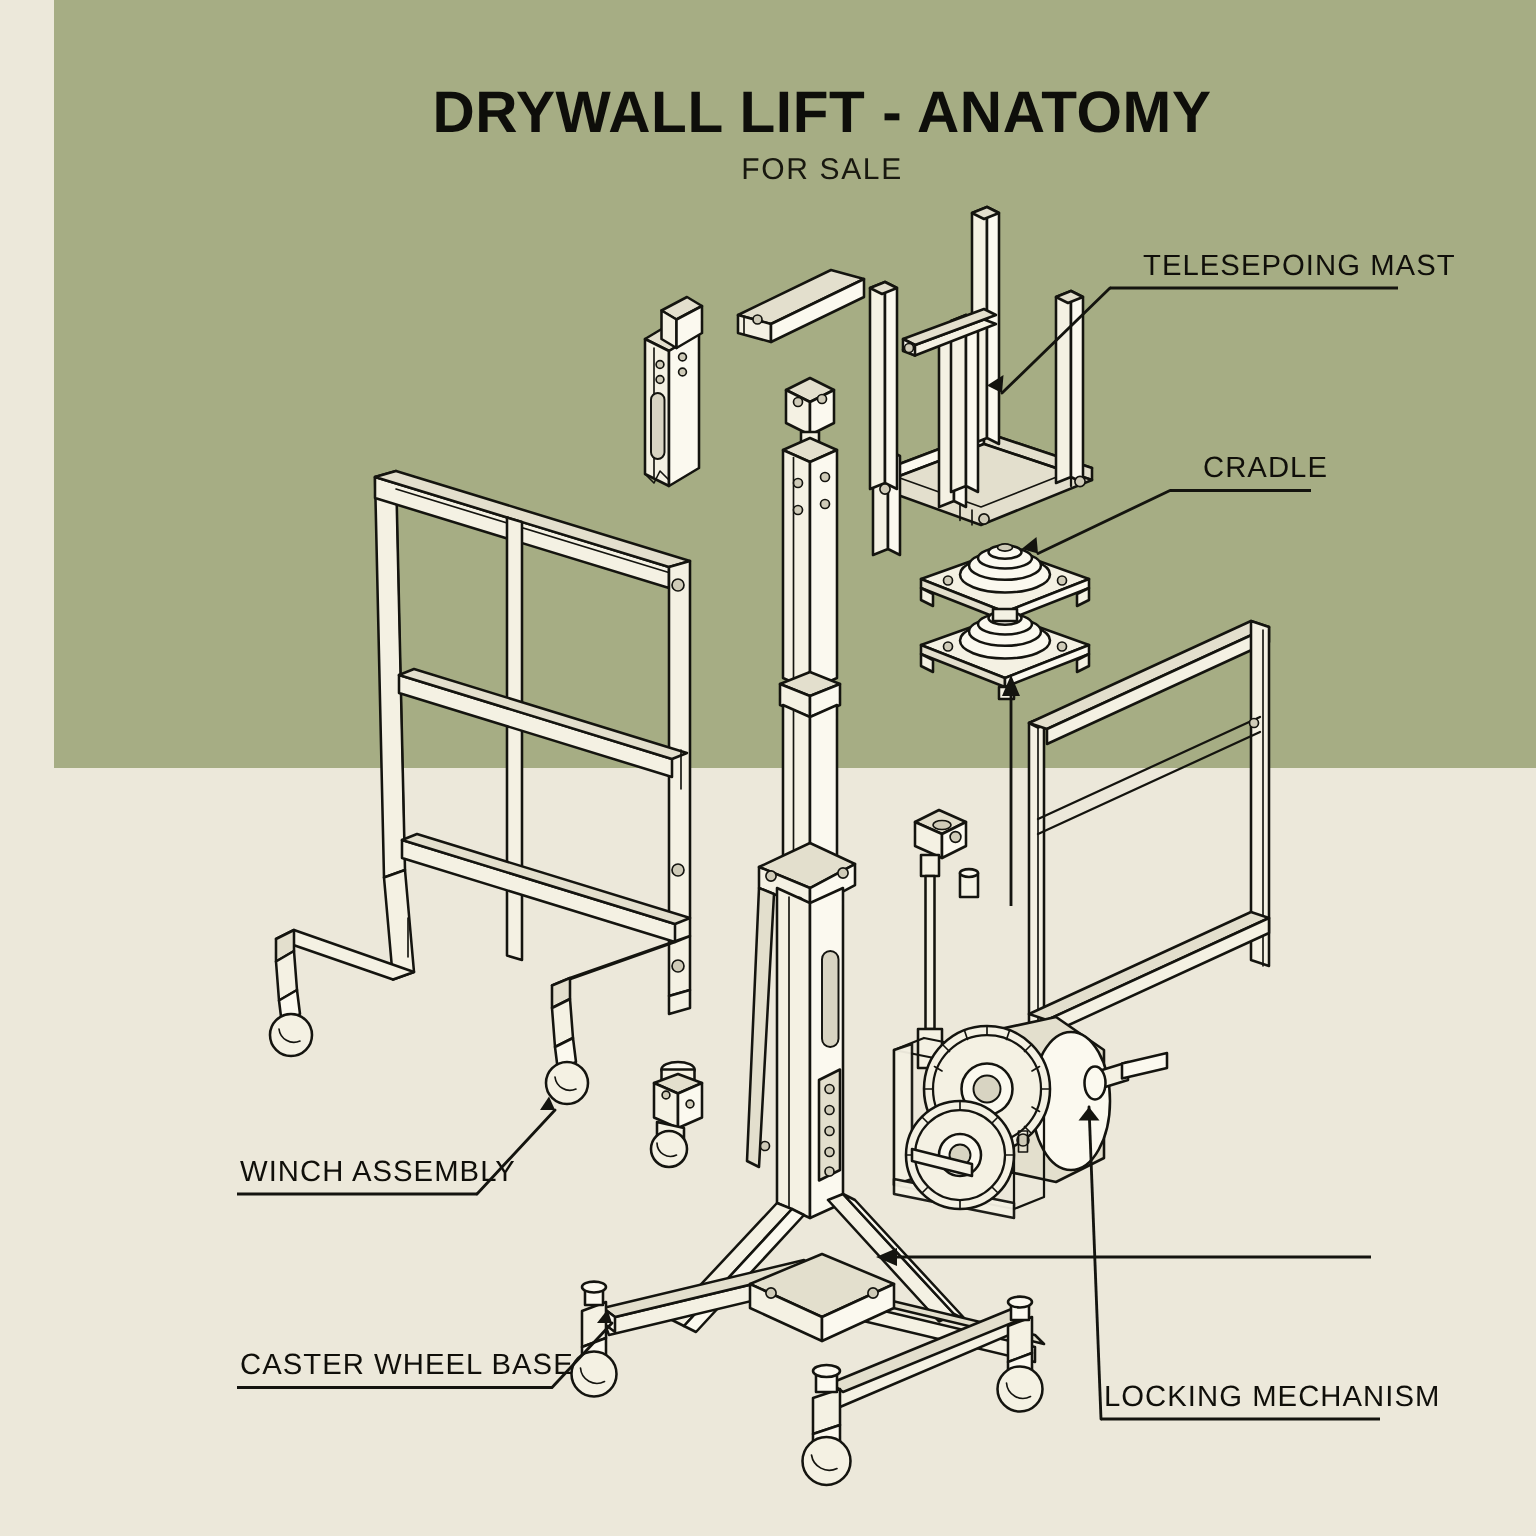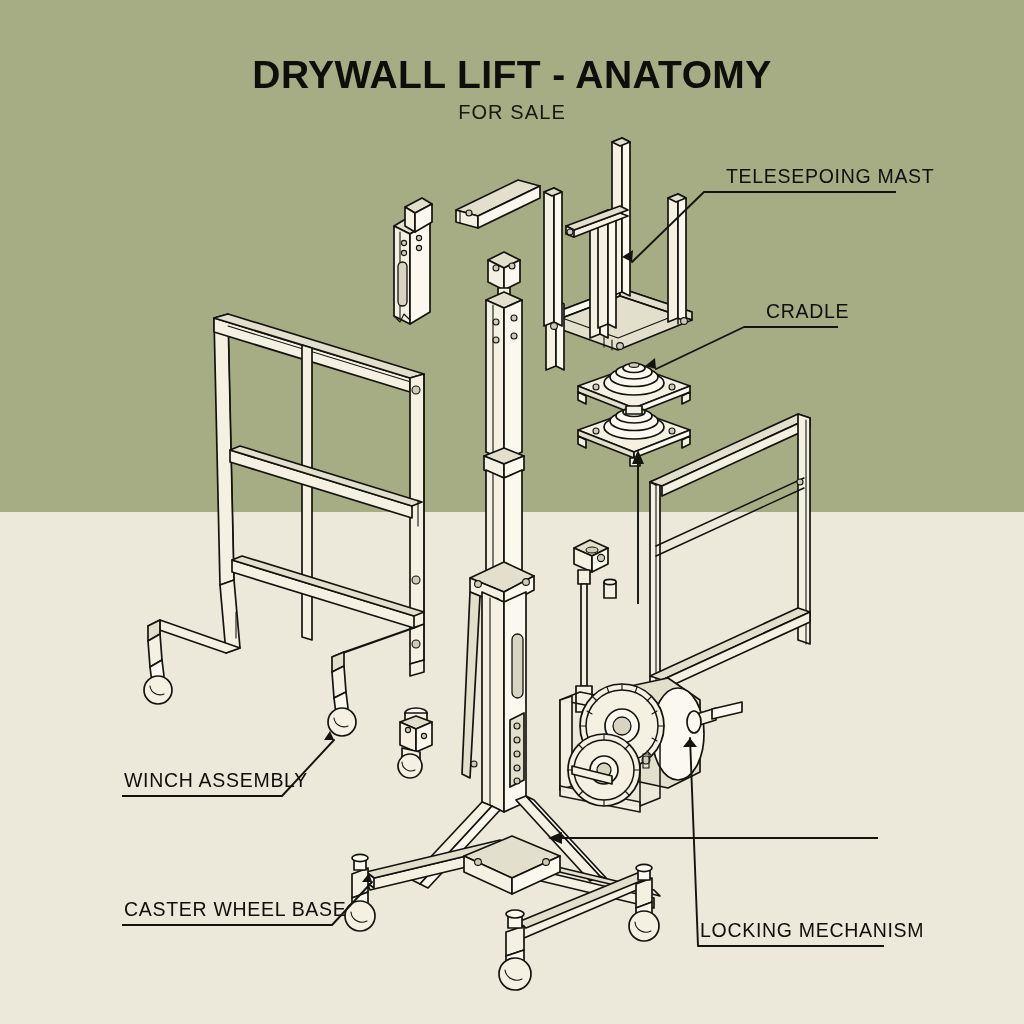--- a/index.html
+++ b/index.html
@@ -2,21 +2,21 @@
 <html><head>
 <meta charset="utf-8">
 <style>
   * { margin:0; padding:0; box-sizing:border-box; }
   html,body { width:1024px; height:1024px; overflow:hidden; }
   body {
     font-family:"Liberation Sans", sans-serif;
     background:#ece8da;
     position:relative;
   }
-  #stage { position:absolute; inset:0; width:1024px; height:880px; }
+  #stage { position:absolute; inset:0; width:1024px; height:880px;padding-left:36px; }
   #stage svg { display:block; width:1024px; height:1024px; }
 
   .bg-top { fill:#a6ad84; }
   .bg-bot { fill:#ece8da; }
 
   
   .part   { fill:#f4f1e3; stroke:#14140f; stroke-width:1.7;
             stroke-linejoin:round; stroke-linecap:round; }
   .part-d { fill:#e3dfcd; stroke:#14140f; stroke-width:1.7;
             stroke-linejoin:round; stroke-linecap:round; }

